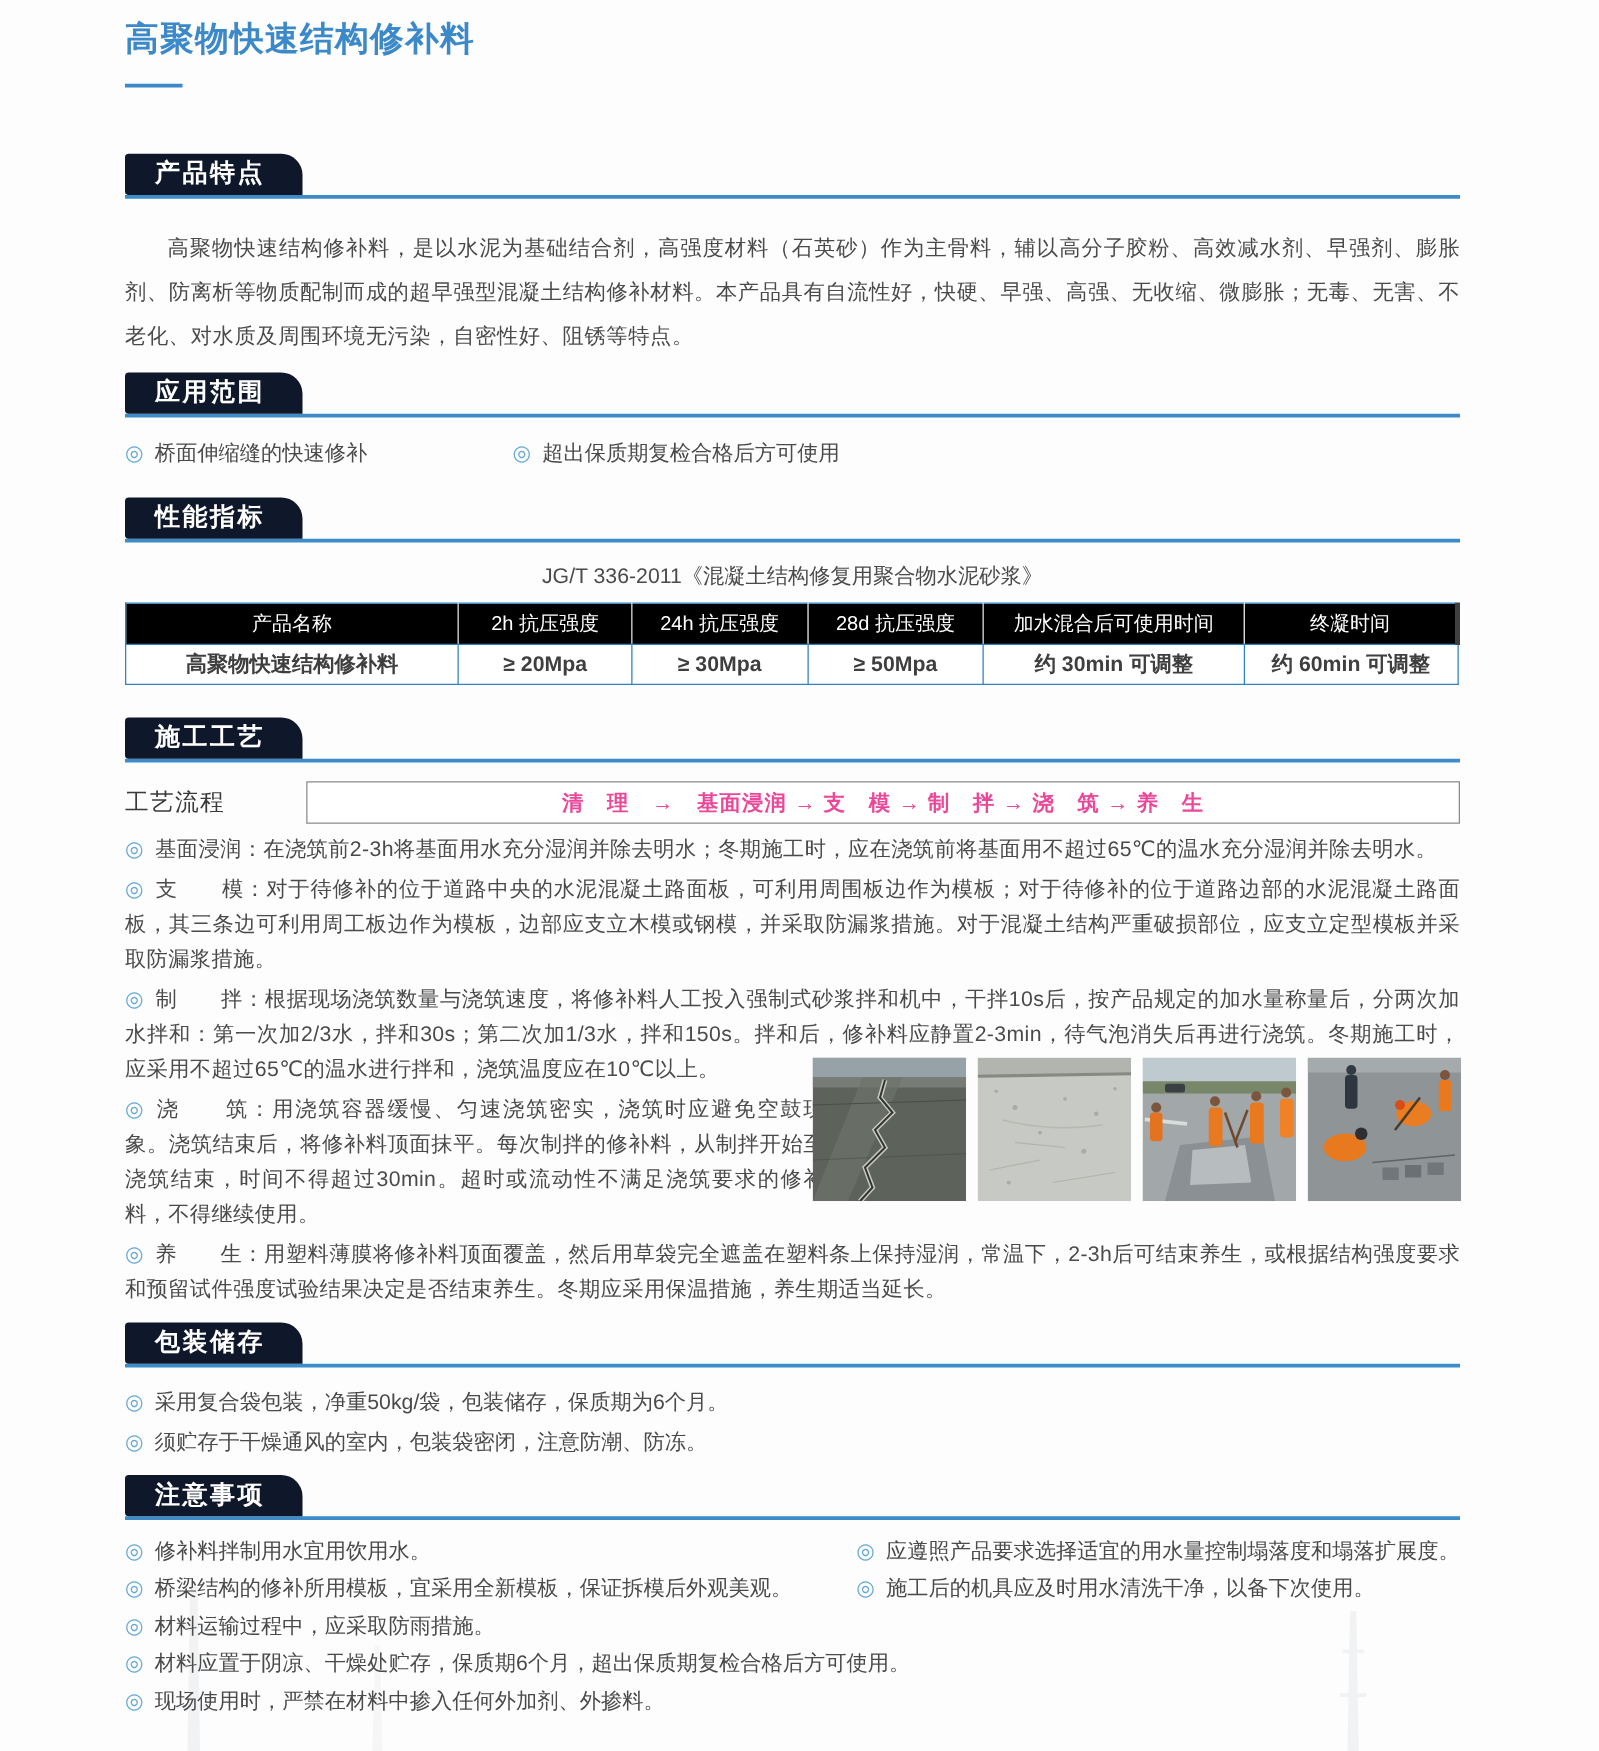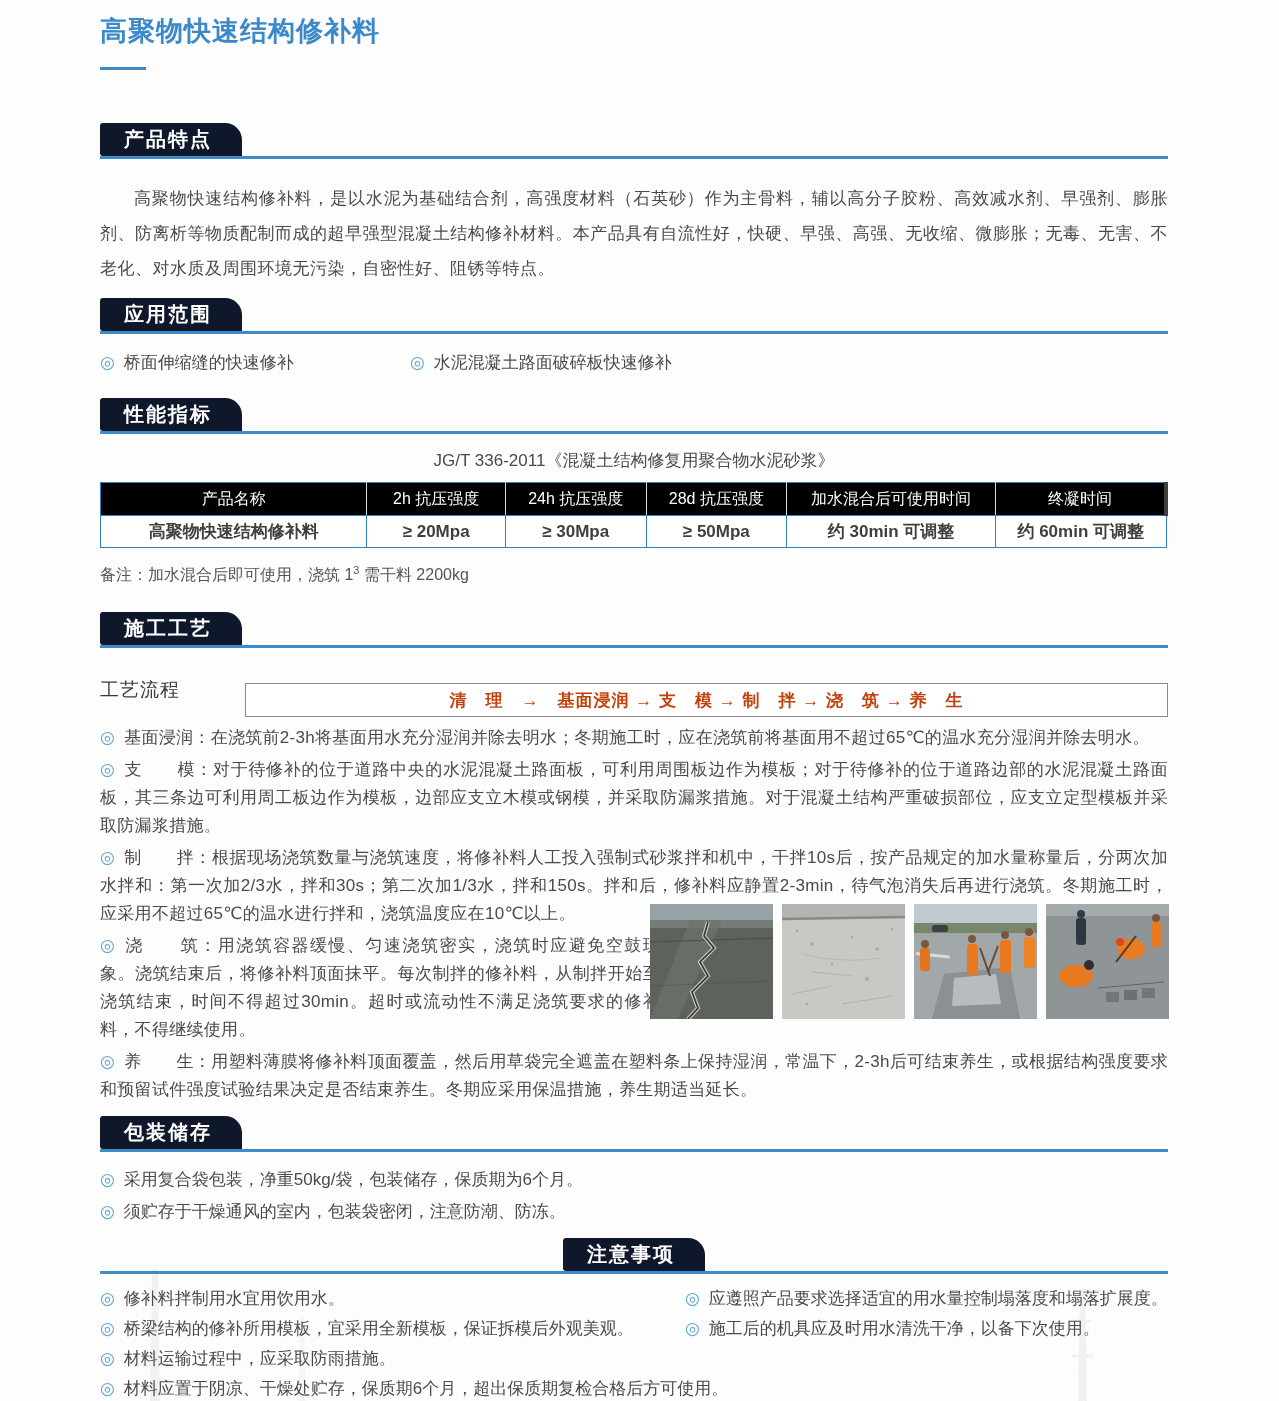--- a/index.html
+++ b/index.html
@@ -18,21 +18,21 @@
   .sec-badge{
     display:inline-block;background:#0f172a;color:#fff;
     font-size:20px;line-height:33px;font-weight:bold;letter-spacing:2px;
     padding:0 30px 0 24px;border-radius:3px 17px 0 3px;
   }
   .mt-features{margin-top:53px;}
   .mt-apps{margin-top:12px;}
   .mt-perf{margin-top:22px;}
   .mt-process{margin-top:26px;}
   .mt-pack{margin-top:12px;}
-  .mt-notes{margin-top:10px;text-align:center;}
+  .mt-notes{margin-top:10px;}
 
   
   .para{
     margin:22px 0 0 0;font-size:17px;line-height:35px;color:#4a4a4a;
     text-align:justify;text-indent:2em;letter-spacing:.5px;
   }
   .bullet{color:#66a9d4;font-size:17px;margin-right:9px;font-weight:normal;}
 
   
   .apps-row{display:flex;margin-top:16px;font-size:17px;line-height:26px;color:#4a4a4a;}
@@ -51,21 +51,21 @@
     font-size:17px;font-weight:600;color:#3f3f3f;background:#fff;
   }
   .perf-note{margin-top:11px;font-size:16px;line-height:22px;color:#555;}
   .perf-note sup{font-size:11px;}
 
   
   .flow-row{display:flex;align-items:center;margin-top:15px;}
   .flow-label{width:145px;flex:none;font-size:19px;color:#3a3a3a;letter-spacing:1px;}
   .flow-box{
     flex:1;border:1px solid #8a8a8a;height:32px;display:flex;align-items:center;justify-content:center;
-    font-size:17px;font-weight:600;color:#c2410c;letter-spacing:1px;background:#fff;margin-top:20px;
+    font-size:17px;font-weight:600;color:#ec4899;letter-spacing:1px;background:#fff;
   }
   .steps{position:relative;margin-top:7px;}
   .step{margin:0 0 4px 0;font-size:17px;line-height:28px;color:#4a4a4a;text-align:justify;letter-spacing:.3px;}
   .step-label{color:#4a4a4a;}
   .step.narrow{width:560px;}
   .photo-strip{position:absolute;top:180px;right:0;width:518px;display:flex;gap:9px;}
   .photo{width:123px;height:115px;flex:none;overflow:hidden;}
   .photo svg{display:block;}
 
   
@@ -97,21 +97,21 @@
     <p class="para">高聚物快速结构修补料，是以水泥为基础结合剂，高强度材料（石英砂）作为主骨料，辅以高分子胶粉、高效减水剂、早强剂、膨胀剂、防离析等物质配制而成的超早强型混凝土结构修补材料。本产品具有自流性好，快硬、早强、高强、无收缩、微膨胀；无毒、无害、不老化、对水质及周围环境无污染，自密性好、阻锈等特点。</p>
 
     <div class="sec-head mt-apps">
       <span class="sec-badge">应用范围</span>
     </div>
     <div class="apps-row">
       <div class="app-item">
         <span class="bullet">◎</span><span>桥面伸缩缝的快速修补</span>
       </div>
       <div class="app-item">
-        <span class="bullet">◎</span><span>水泥混凝土路面破碎板快速修补</span>
+        <span class="bullet">◎</span><span>超出保质期复检合格后方可使用</span>
       </div>
     </div>
 
     <div class="sec-head mt-perf">
       <span class="sec-badge">性能指标</span>
     </div>
     <div class="standard-line">JG/T 336-2011《混凝土结构修复用聚合物水泥砂浆》</div>
     <table class="perf">
       <colgroup>
         <col style="width:25%">
@@ -135,21 +135,20 @@
         <tr>
           <td>高聚物快速结构修补料</td>
           <td>≥ 20Mpa</td>
           <td>≥ 30Mpa</td>
           <td>≥ 50Mpa</td>
           <td>约 30min 可调整</td>
           <td>约 60min 可调整</td>
         </tr>
       </tbody>
     </table>
-    <div class="perf-note"><span>备注：加水混合后即可使用，浇筑 1</span><sup>3</sup><span> 需干料 2200kg</span></div>
 
     <div class="sec-head mt-process">
       <span class="sec-badge">施工工艺</span>
     </div>
     <div class="flow-row">
       <div class="flow-label">工艺流程</div>
       <div class="flow-box">清　理　→　基面浸润 → 支　模 → 制　拌 → 浇　筑 → 养　生</div>
     </div>
 
     <div class="steps">

